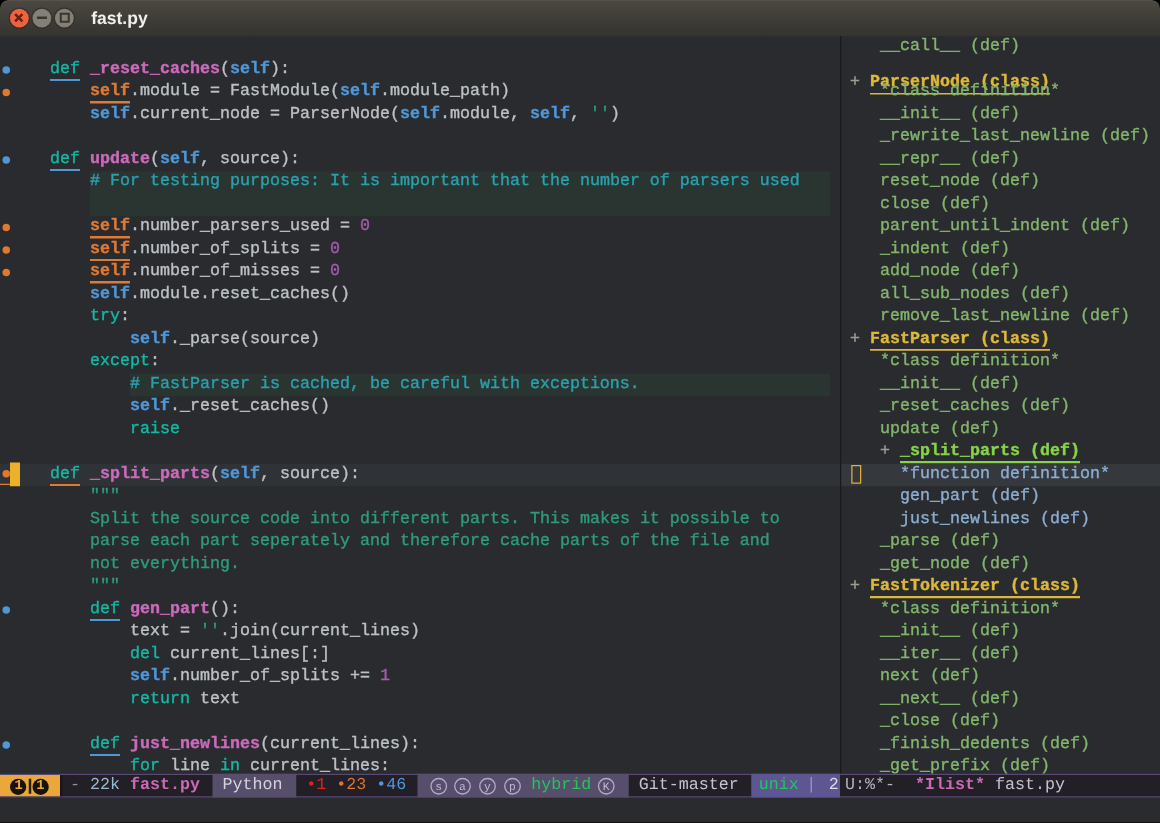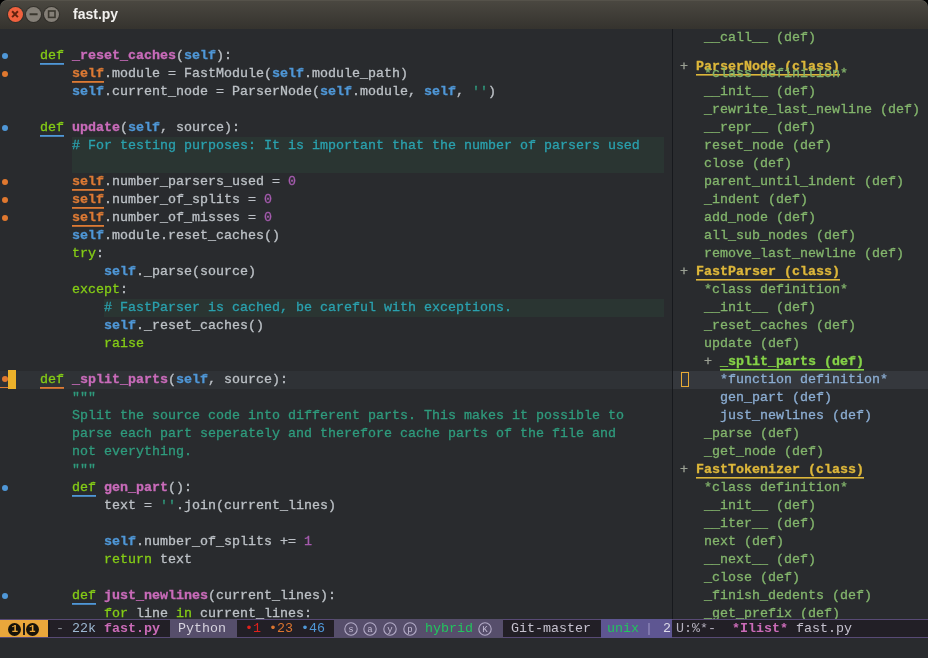--- a/index.html
+++ b/index.html
@@ -9,21 +9,21 @@
 #bar{position:absolute;left:0;top:0;width:928px;height:29px;
   background:linear-gradient(#4b4841,#35332e);border-radius:7px 7px 0 0;
   box-shadow:inset 0 1px 0 #55524a;}
 .btn{position:absolute;top:6.5px;width:15px;height:15px;border-radius:50%;}
 #bt1{left:7.5px;background:#f0613e;box-shadow:0 0 0 1px rgba(40,38,32,.55);}
 #bt2{left:26px;background:#847f77;box-shadow:0 0 0 1px rgba(40,38,32,.55);}
 #bt3{left:44px;background:#847f77;box-shadow:0 0 0 1px rgba(40,38,32,.55);}
 #ttl{position:absolute;left:73px;top:0;height:29px;line-height:28px;color:#f1f0ee;
   font-family:"Liberation Sans",sans-serif;font-size:14px;font-weight:bold;}
 .ln{position:absolute;left:8px;white-space:pre;color:#bcc1c6;-webkit-text-stroke:0.3px;}
-.k{color:#84cc16;}
+.k{color:#14b8a6;}
 .s{color:#4f97d7;font-weight:bold;}
 .f{color:#c96bba;font-weight:bold;}
 .st{color:#2f9b7d;}
 .c{color:#2aa1ae;}
 .n{color:#a45bad;}
 .o{color:#dd7a34;font-weight:bold;}
 .ub{box-shadow:0 1.8px 0 #4f97d7;}
 .uo{box-shadow:0 1.8px 0 #dd7a34;}
 .band{position:absolute;background:#2a3532;}
 .dot{position:absolute;width:6px;height:6px;border-radius:50%;left:2px;}
@@ -84,20 +84,21 @@
 <div class="ln" style="top:317px;">            <span class="s">self</span>._reset_caches()</div>
 <div class="ln" style="top:335px;">            <span class="k">raise</span></div>
 <div class="ln" style="top:371px;text-align:right;">    <span class="k uo" style="box-shadow:0 1.8px 0 #dd7a34;">def</span> <span class="f">_split_parts</span>(<span class="s">self</span>, source):</div>
 <div class="ln" style="top:389px;">        <span class="st">"""</span></div>
 <div class="ln" style="top:407px;">        <span class="st">Split the source code into different parts. This makes it possible to</span></div>
 <div class="ln" style="top:425px;">        <span class="st">parse each part seperately and therefore cache parts of the file and</span></div>
 <div class="ln" style="top:443px;">        <span class="st">not everything.</span></div>
 <div class="ln" style="top:461px;">        <span class="st">"""</span></div>
 <div class="ln" style="top:497px;">            text = <span class="st">''</span>.join(current_lines)</div>
 <div class="ln" style="top:479px;">        <span class="k ub">def</span> <span class="f">gen_part</span>():</div>
+<div class="ln" style="top:515px;">            <span class="k">del</span> current_lines[:]</div>
 <div class="ln" style="top:533px;">            <span class="s">self</span>.number_of_splits += <span class="n">1</span></div>
 <div class="ln" style="top:551px;">            <span class="k">return</span> text</div>
 <div class="ln" style="top:587px;">        <span class="k ub">def</span> <span class="f">just_newlines</span>(current_lines):</div>
 <div class="ln" style="top:605px;">            <span class="k">for</span> line <span class="k">in</span> current_lines:</div>
 
 <div style="position:absolute;left:672px;top:29px;width:1px;height:590px;background:#17191d;"></div>
 
 <div style="position:absolute;left:673px;top:371px;width:255px;height:18px;background:#35383d;"></div>
 <div style="position:absolute;left:681px;top:372px;width:6px;height:13px;border:1.5px solid #e8ab35;"></div>
 

